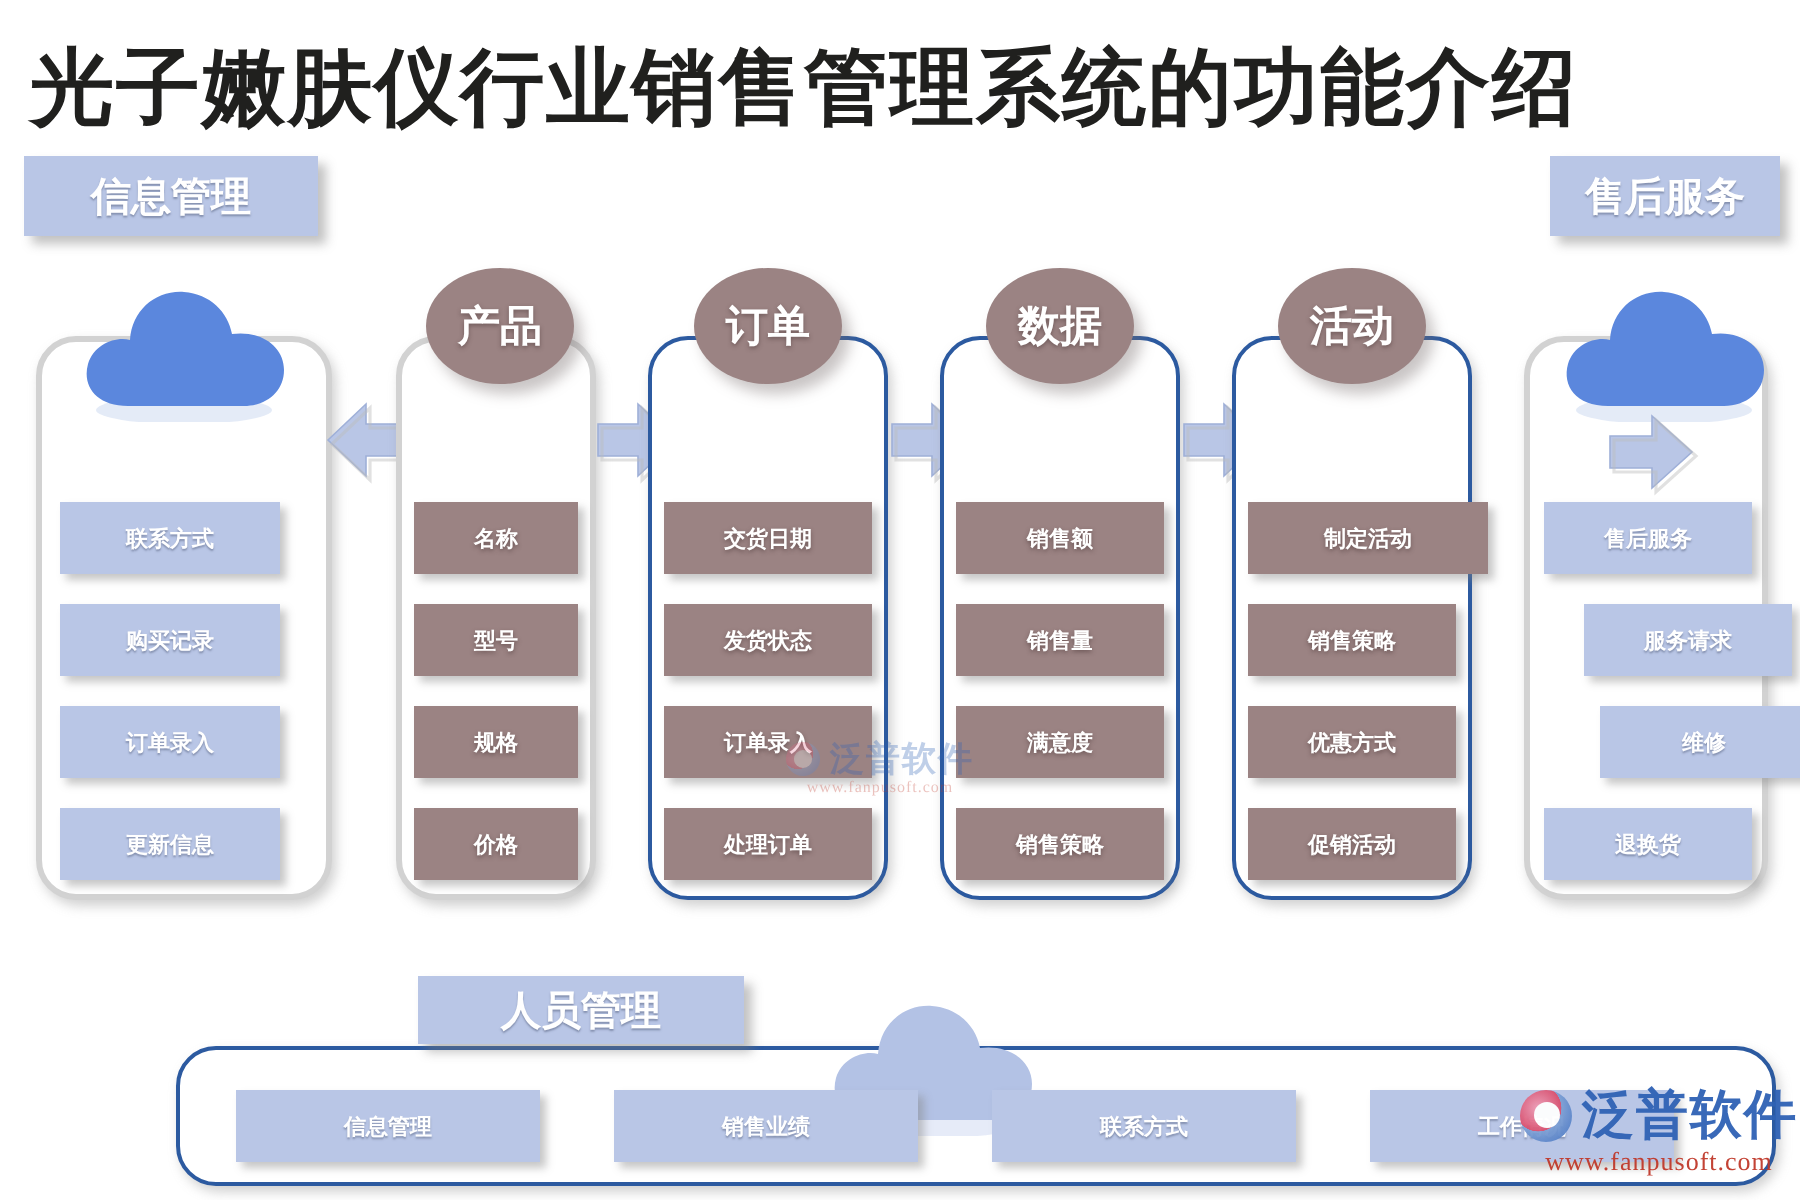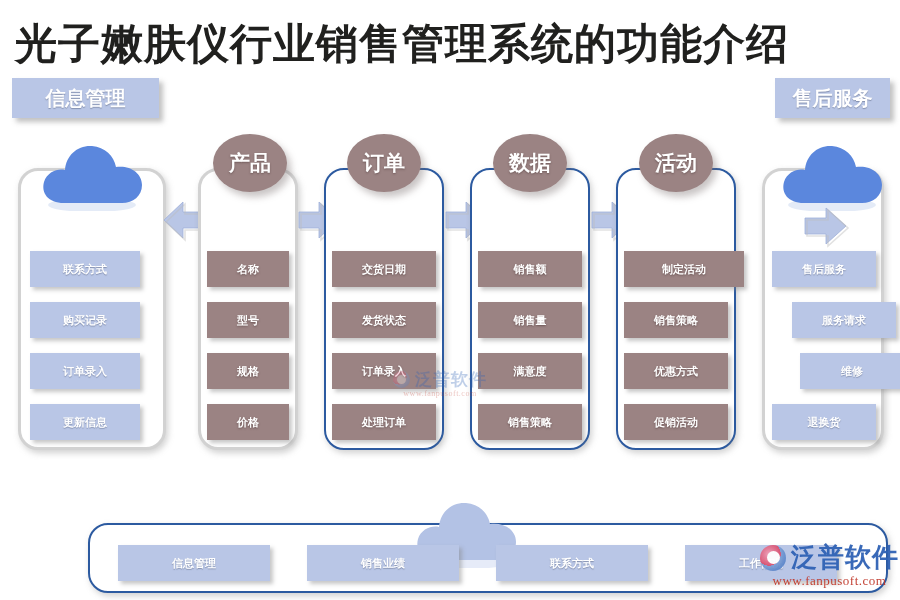--- a/index.html
+++ b/index.html
@@ -246,20 +246,21 @@
   <div id="bottom-card"></div>
 
   <svg class="cloud" style="left:412px; top:490px;" width="112" height="78" viewBox="0 0 112 78">
     <g>
       <ellipse cx="54" cy="72" rx="44" ry="7" fill="#e3e9f7" opacity="0.9"></ellipse>
       <path d="M26,70 C10,70 3,60 6,49 C9,39 20,35 27,37 C28,22 40,12 54,13 C67,14 76,23 78,34
                C92,32 104,40 104,52 C104,63 95,70 84,70 Z" fill="#b3c2e5"></path>
     </g>
   </svg>
 
+  <div id="hdr-staff">人员管理</div>
 
   <div class="chip blue" style="left:118px; top:545px; width:152px; height:36px;">信息管理</div>
   <div class="chip blue" style="left:307px; top:545px; width:152px; height:36px;">销售业绩</div>
   <div class="chip blue" style="left:496px; top:545px; width:152px; height:36px;">联系方式</div>
   <div class="chip blue" style="left:685px; top:545px; width:152px; height:36px;">工作情况</div>
 
   <div class="wm" id="wm-center">
     <div class="wm-row">
       <span class="wm-mark"></span>
       <span class="wm-text">泛普软件</span>

